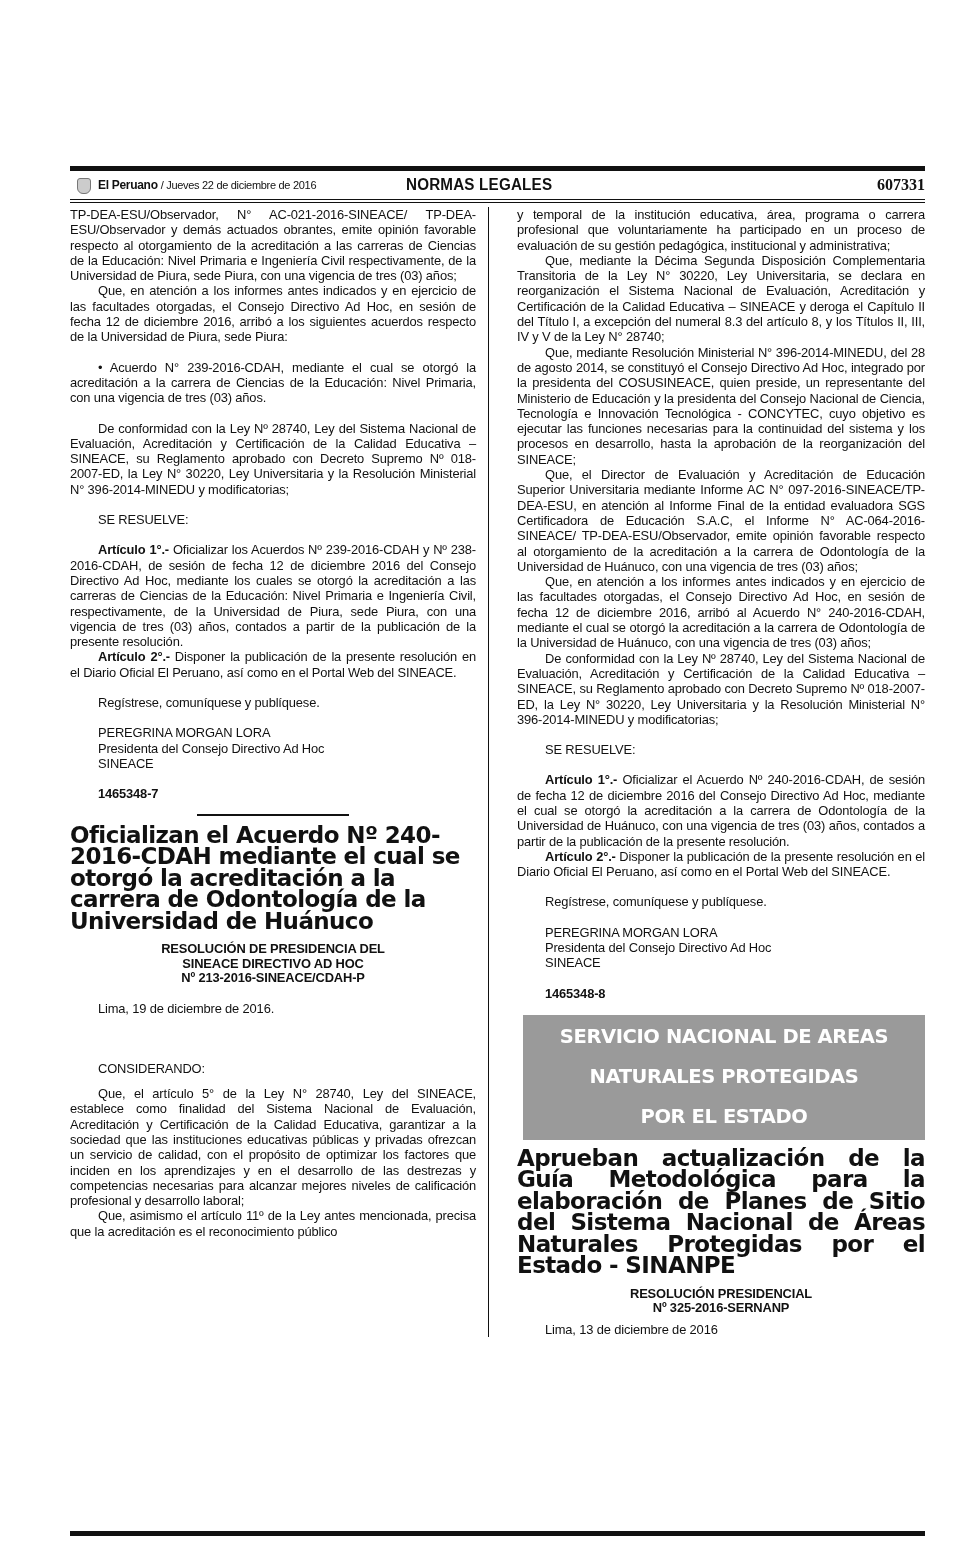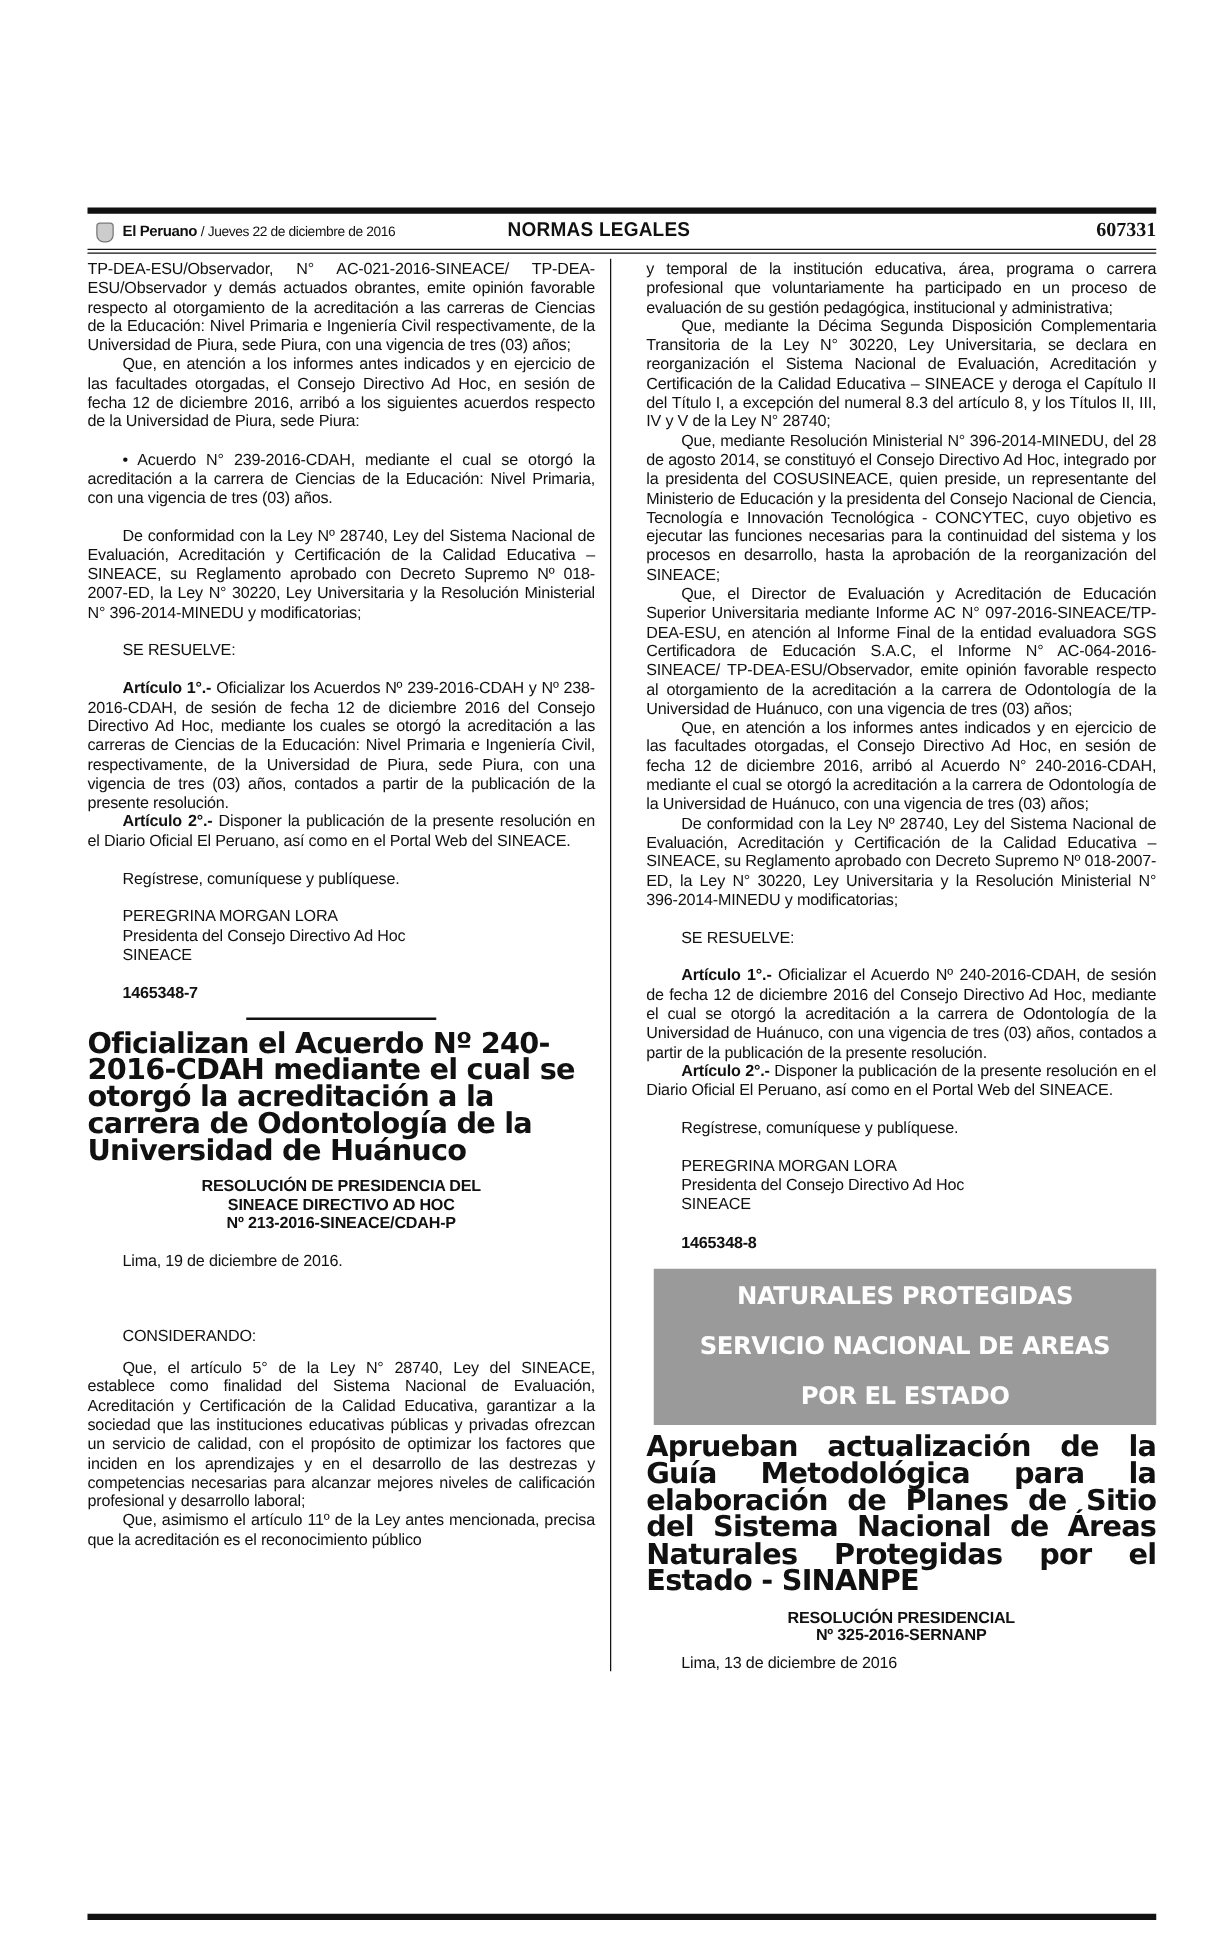--- a/index.html
+++ b/index.html
@@ -99,22 +99,22 @@
       <p class="ind"><span class="b">Artículo 2°.-</span><span> Disponer la publicación de la presente resolución en el Diario Oficial El Peruano, así como en el Portal Web del SINEACE.</span></p>
       <div class="gap"></div>
       <p class="sig">Regístrese, comuníquese y publíquese.</p>
       <div class="gap"></div>
       <p class="sig">PEREGRINA MORGAN LORA</p>
       <p class="sig">Presidenta del Consejo Directivo Ad Hoc</p>
       <p class="sig">SINEACE</p>
       <div class="gap"></div>
       <p class="sig b">1465348-8</p>
       <div class="banner" style="background: rgb(154, 154, 154);">
+        <div>SERVICIO NACIONAL DE AREAS</div>
         <div>NATURALES PROTEGIDAS</div>
-        <div>SERVICIO NACIONAL DE AREAS</div>
         <div>POR EL ESTADO</div>
       </div>
       <p class="art-title art-title-just">Aprueban actualización de la Guía Metodológica para la elaboración de Planes de Sitio del Sistema Nacional de Áreas Naturales Protegidas por el Estado - SINANPE</p>
       <div class="gap2"></div>
       <p class="center-bold">RESOLUCIÓN PRESIDENCIAL</p>
       <p class="center-bold">Nº 325-2016-SERNANP</p>
       <div style="height:6px"></div>
       <p class="sig">Lima, 13 de diciembre de 2016</p>
     </div>
   </div>

